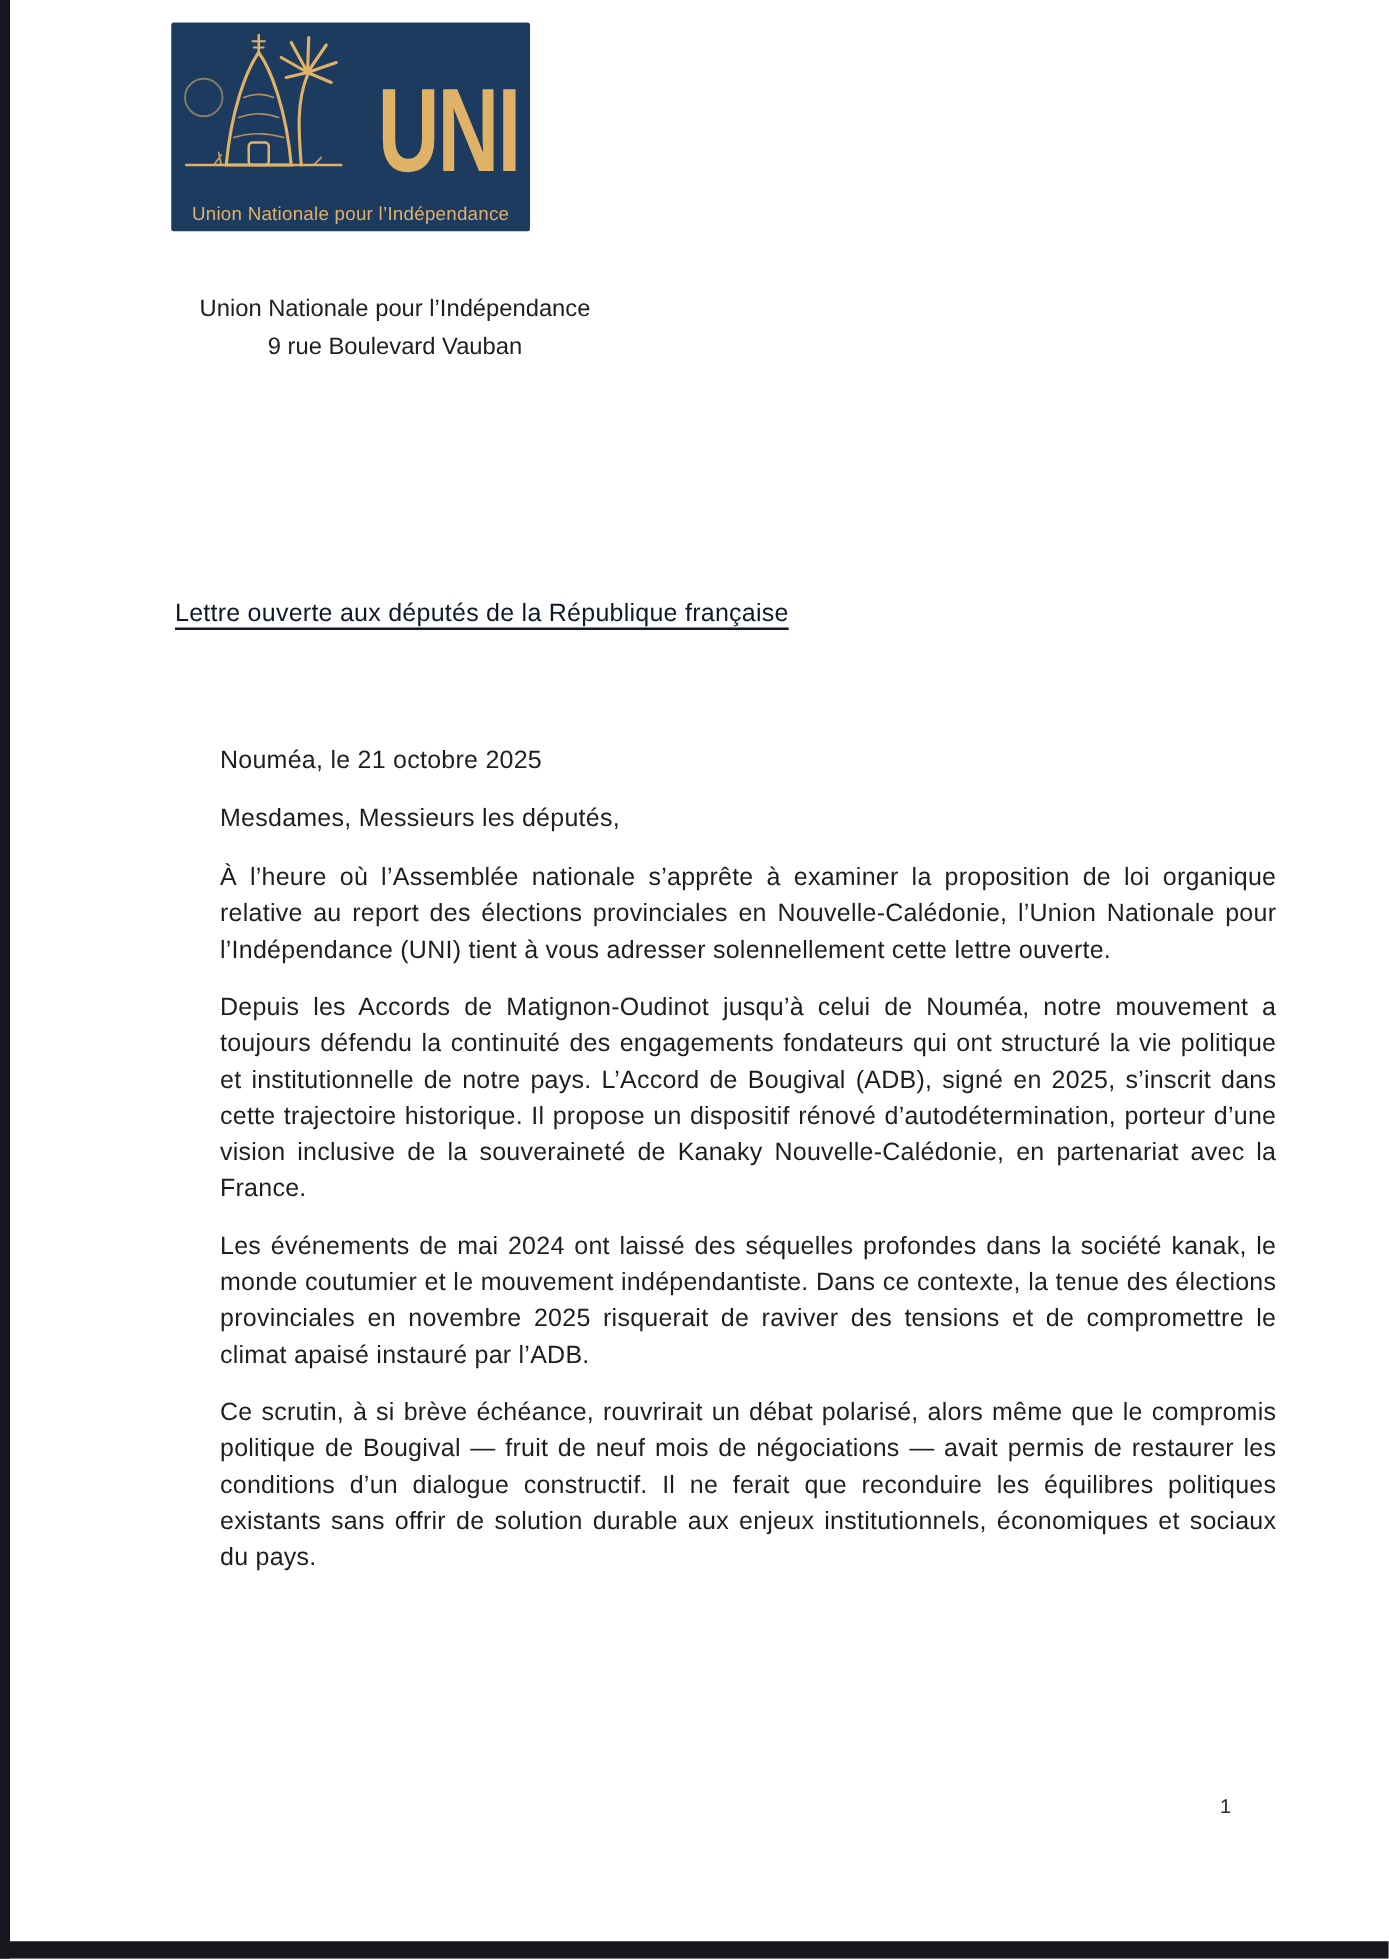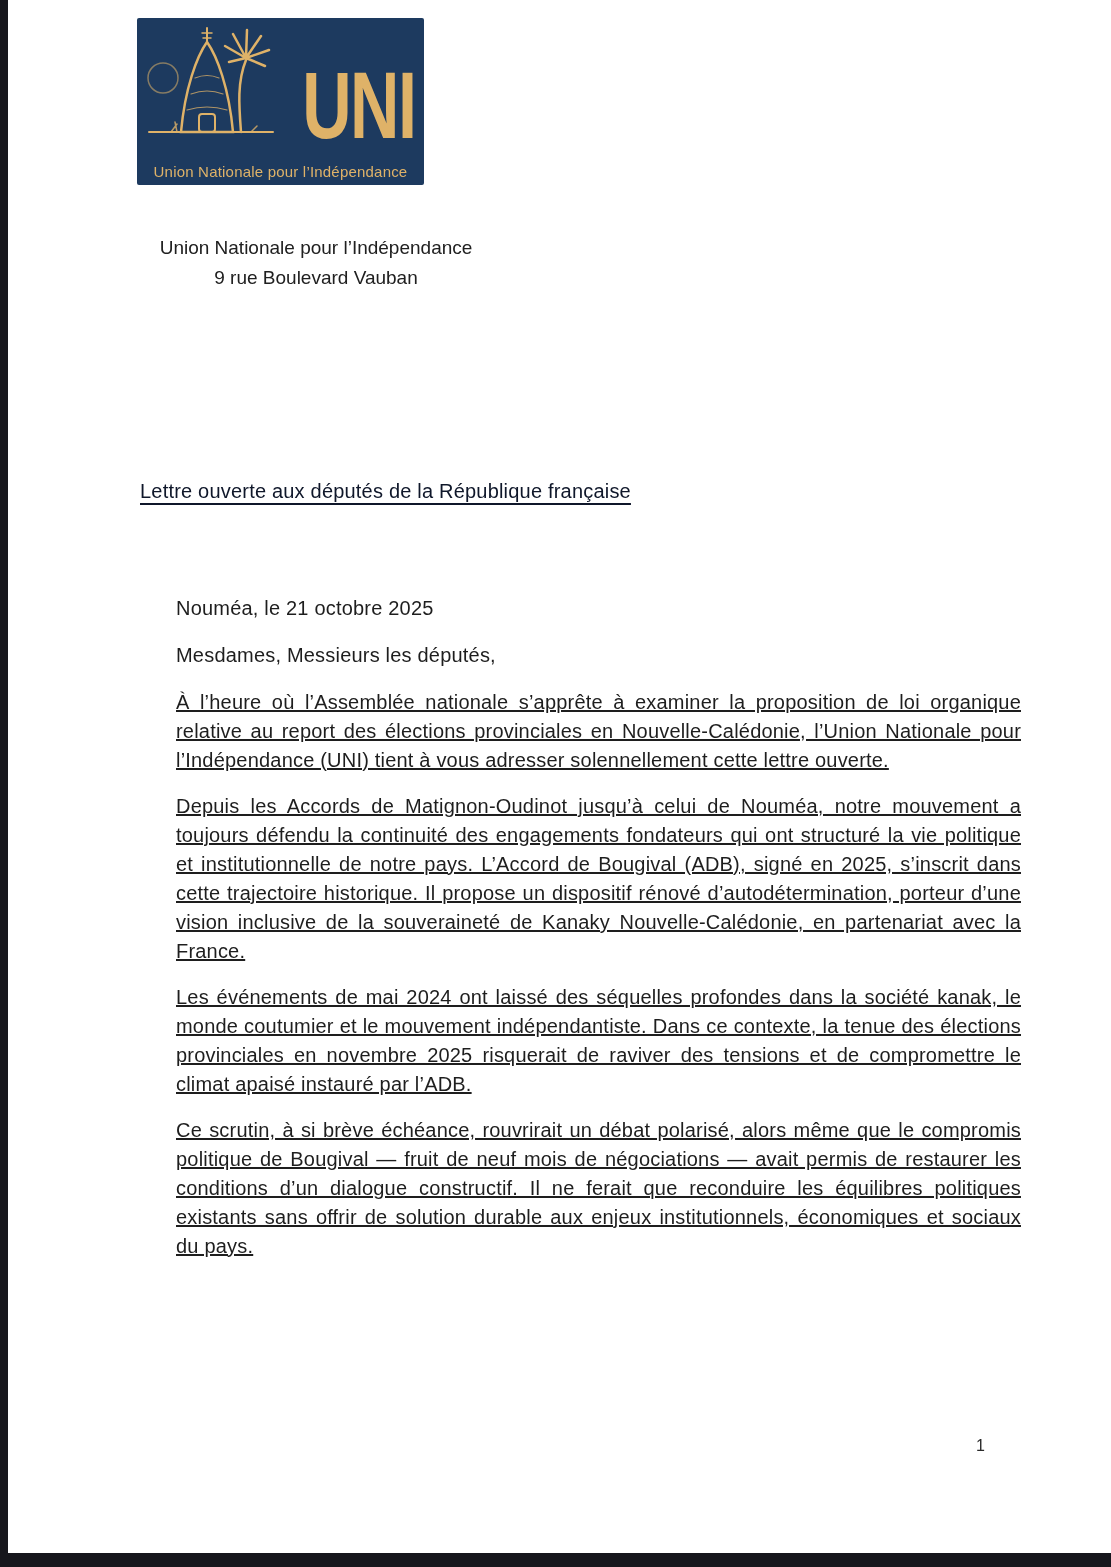--- a/index.html
+++ b/index.html
@@ -65,21 +65,21 @@
 
   
   .content {
     position: absolute; left: 140px; top: 594px; width: 845px;
     font-size: 20px; line-height: 29px; color: #1e1e1e;
     letter-spacing: 0.2px;
     margin-left: 36px;
   }
   .dateline   { margin-bottom: 18px; }
   .salutation { margin-bottom: 18px; }
-  .content p  { margin: 0 0 17px 0; text-align: justify; hyphens: none; text-decoration: underline; }
+  .content p  { margin: 0 0 17px 0; text-align: justify; hyphens: none; }
   ul.bullets  { margin: 2px 0 19px 0; padding: 0; list-style: none; }
   ul.bullets li {
     position: relative; padding-left: 70px;
     font-weight: bold; letter-spacing: 0.1px;
   }
   ul.bullets li::before {
     content: "\2022";
     position: absolute; left: 38px; top: 0;
     font-weight: bold;
   }

